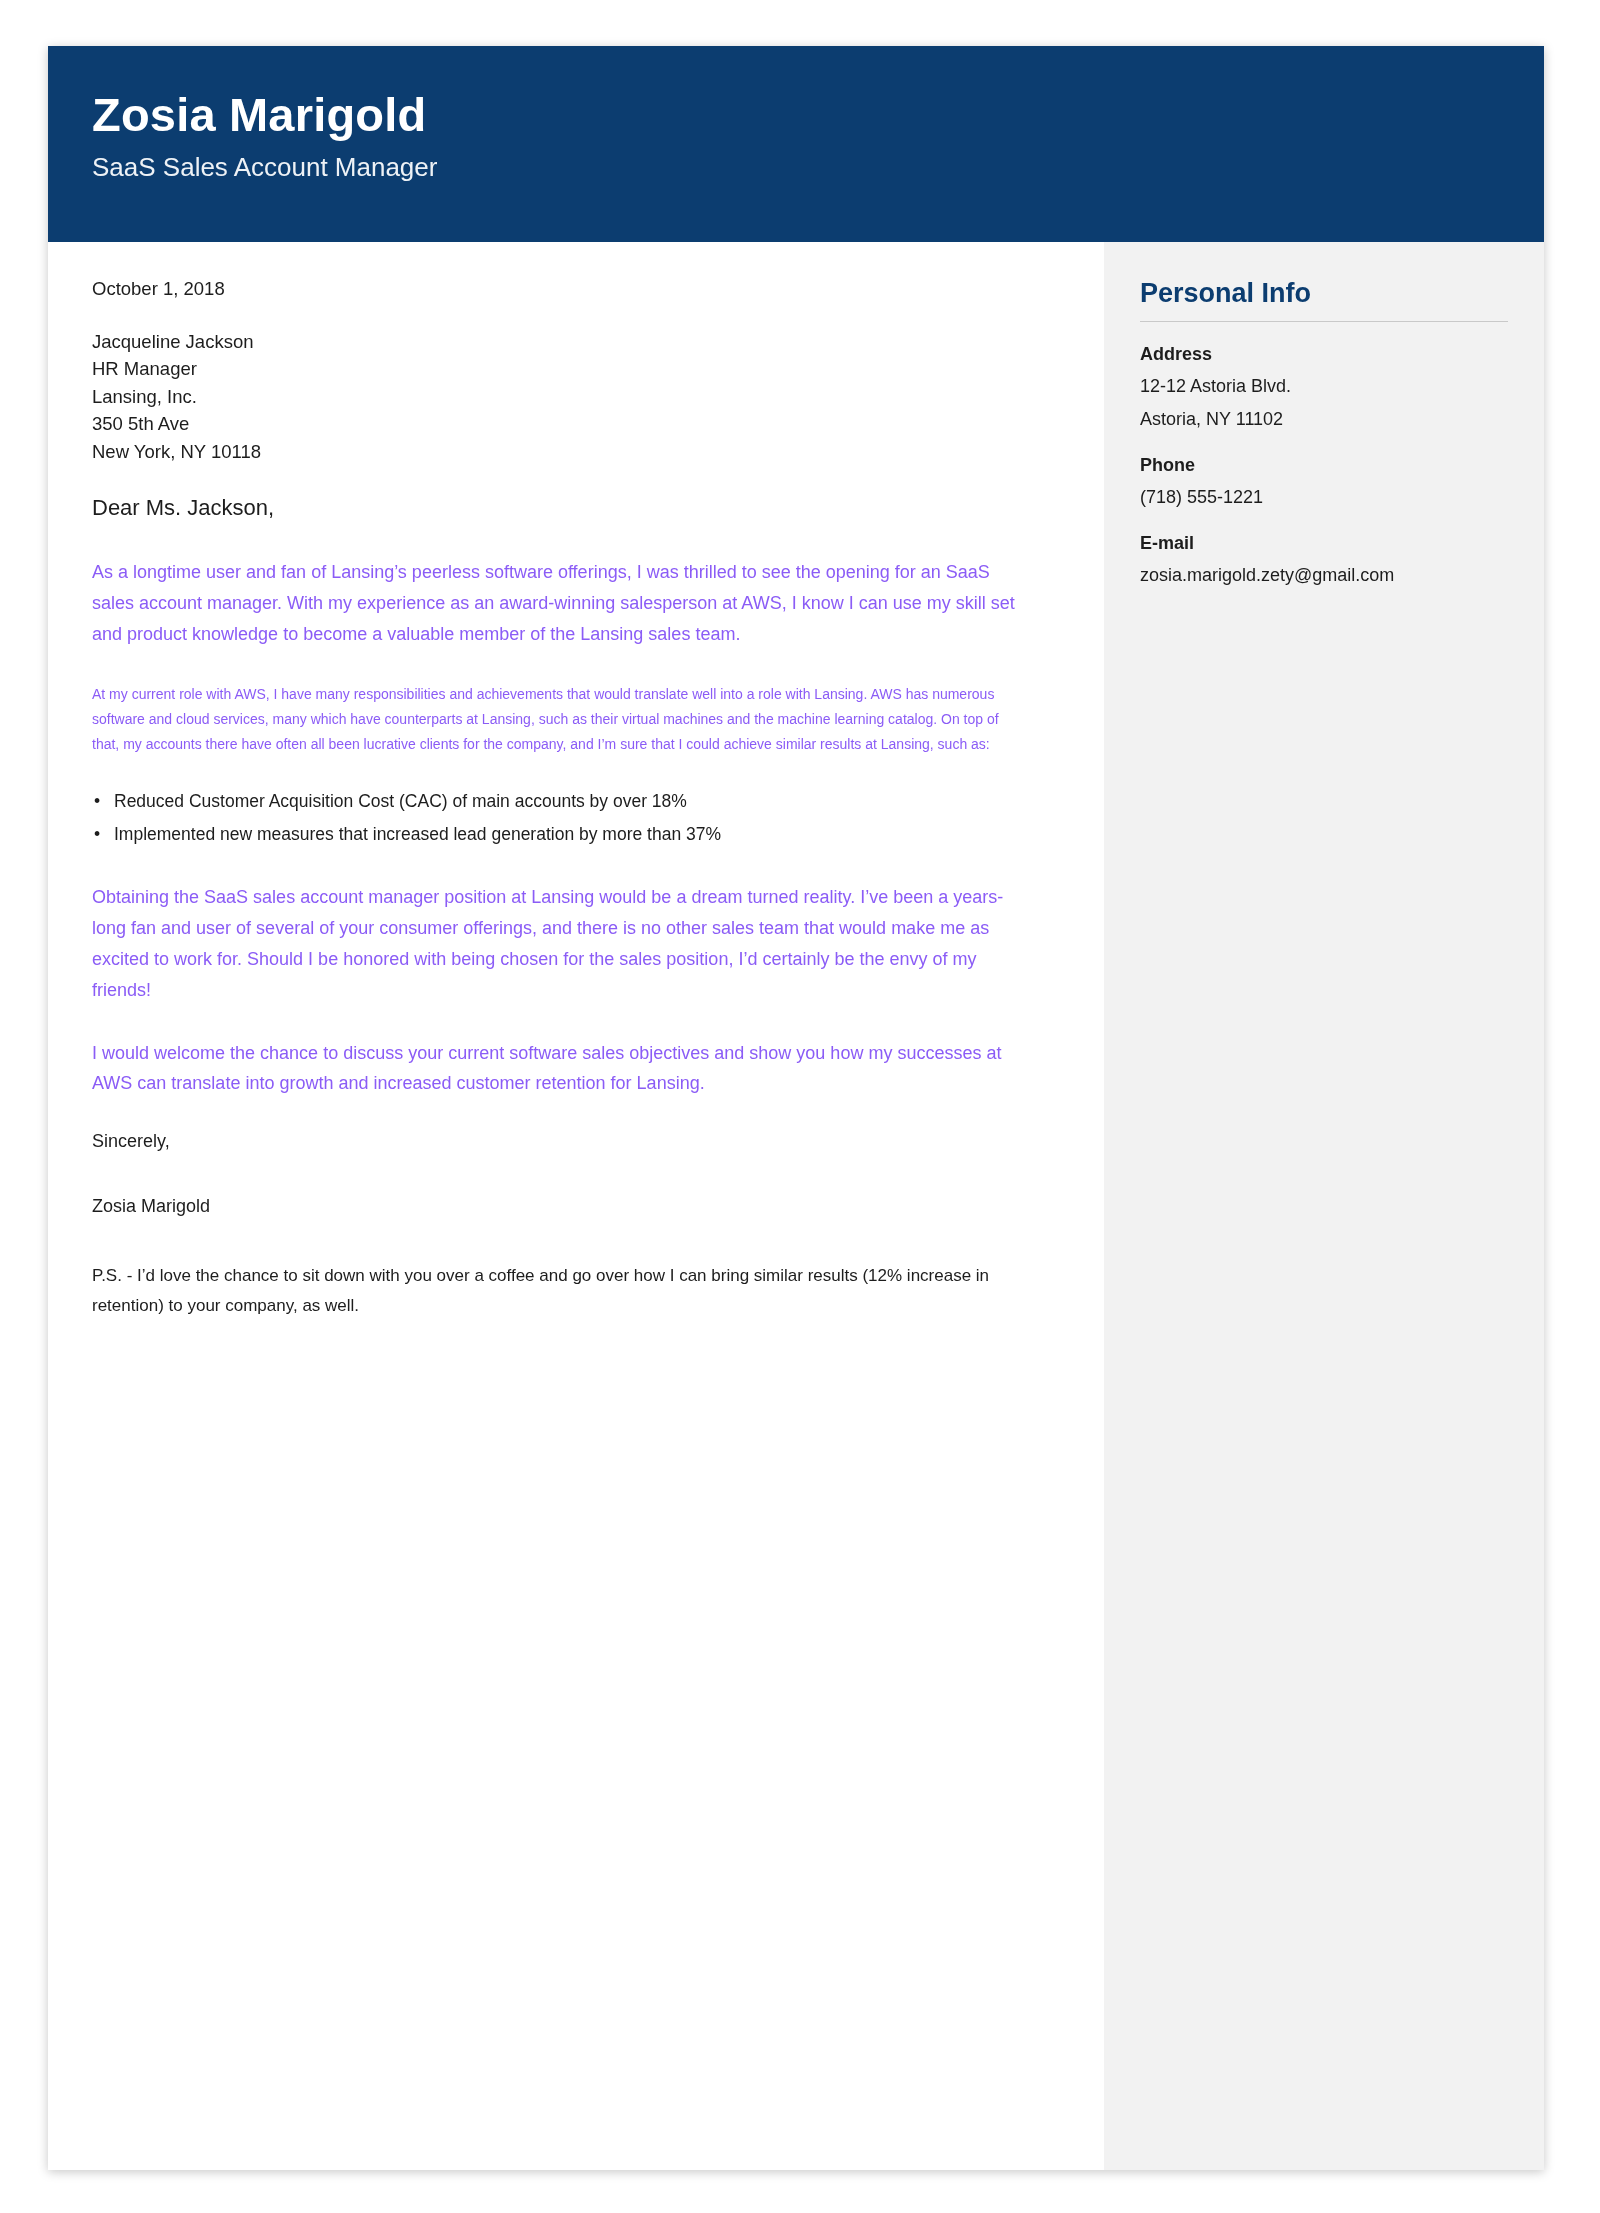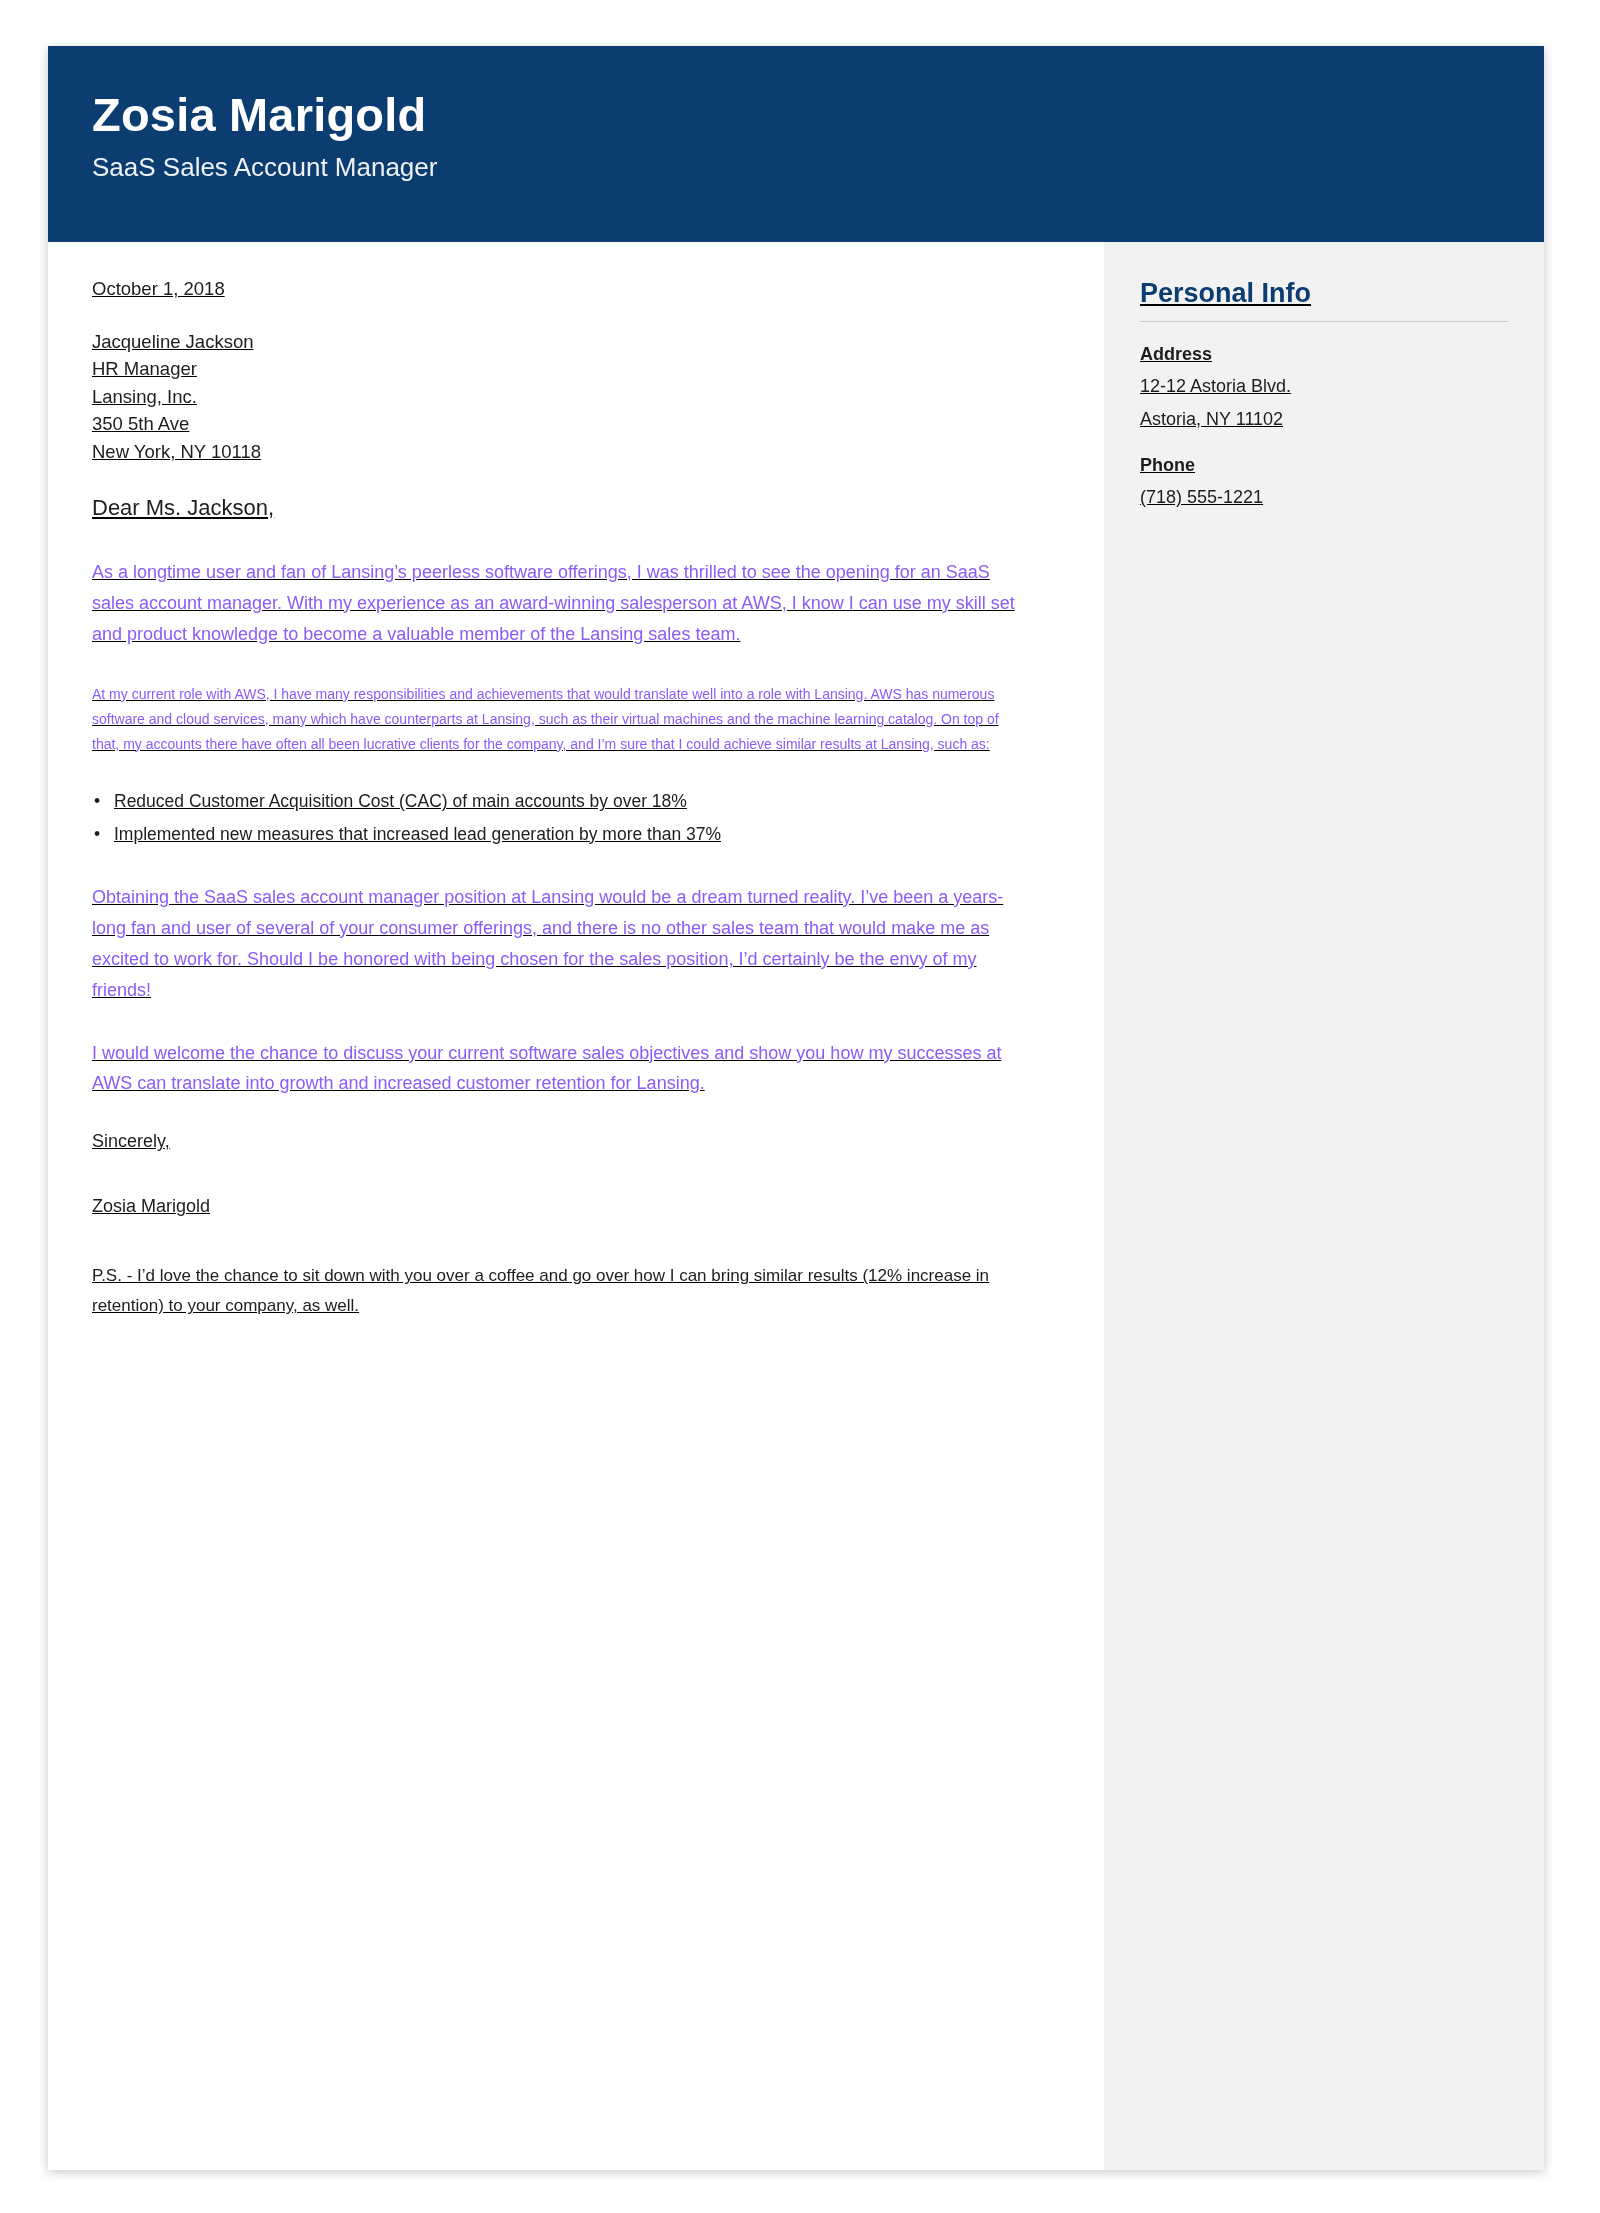--- a/index.html
+++ b/index.html
@@ -47,21 +47,20 @@
     color: #eef2f6;
     font-size: 26px;
     font-weight: normal;
     line-height: 1.2;
     margin: 0;
   }
   .body {
     display: flex;
     flex: 1 1 auto;
     min-height: 0;
-    text-decoration: underline;
   }
   .main {
     width: 1056px;
     box-sizing: border-box;
     padding: 36px 44px 40px 44px;
     background: #ffffff;
     color: #1d1d1d;
   }
   .side {
     width: 440px;
@@ -213,17 +212,21 @@
           <div class="side-label">Address</div>
           <div class="side-value">12-12 Astoria Blvd.</div>
           <div class="side-value">Astoria, NY 11102</div>
         </div>
 
         <div class="side-group">
           <div class="side-label">Phone</div>
           <div class="side-value">(718) 555-1221</div>
         </div>
 
+        <div class="side-group">
+          <div class="side-label">E-mail</div>
+          <div class="side-value">zosia.marigold.zety@gmail.com</div>
+        </div>
       </div>
 
     </div>
   </div>
 </div>
 
 </body></html>

